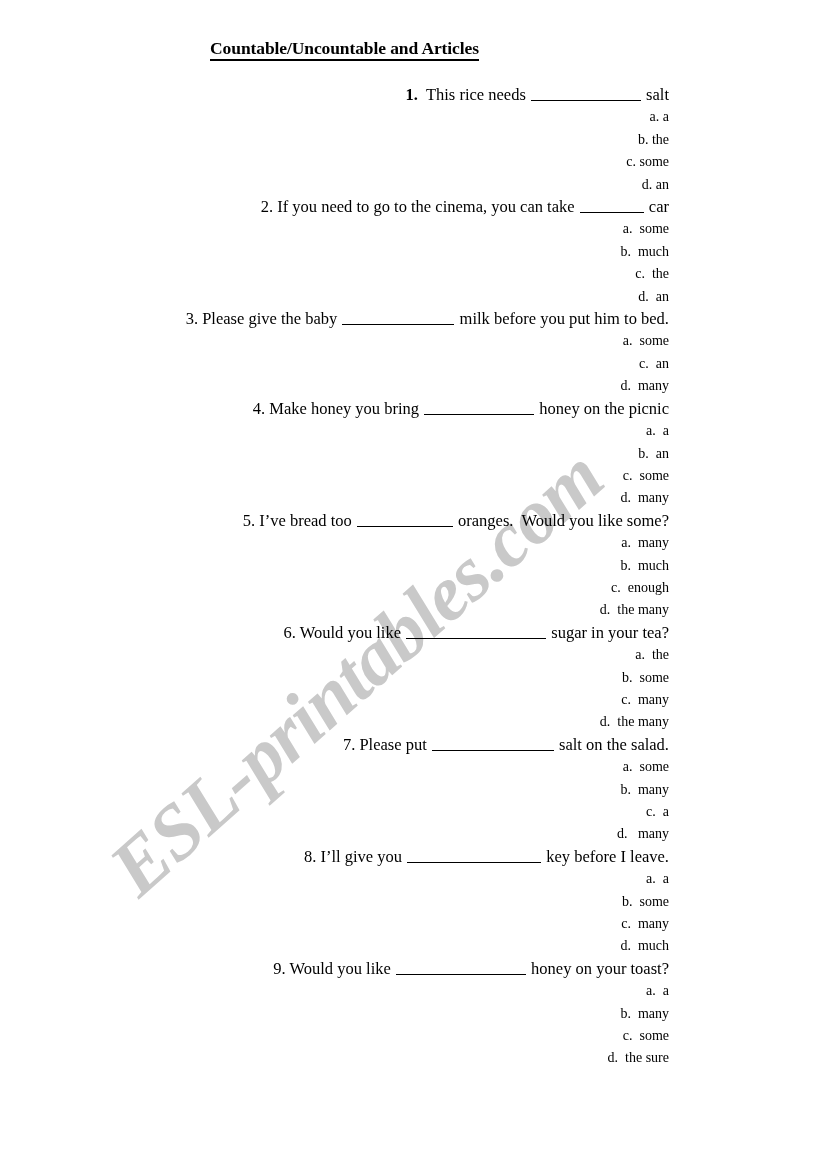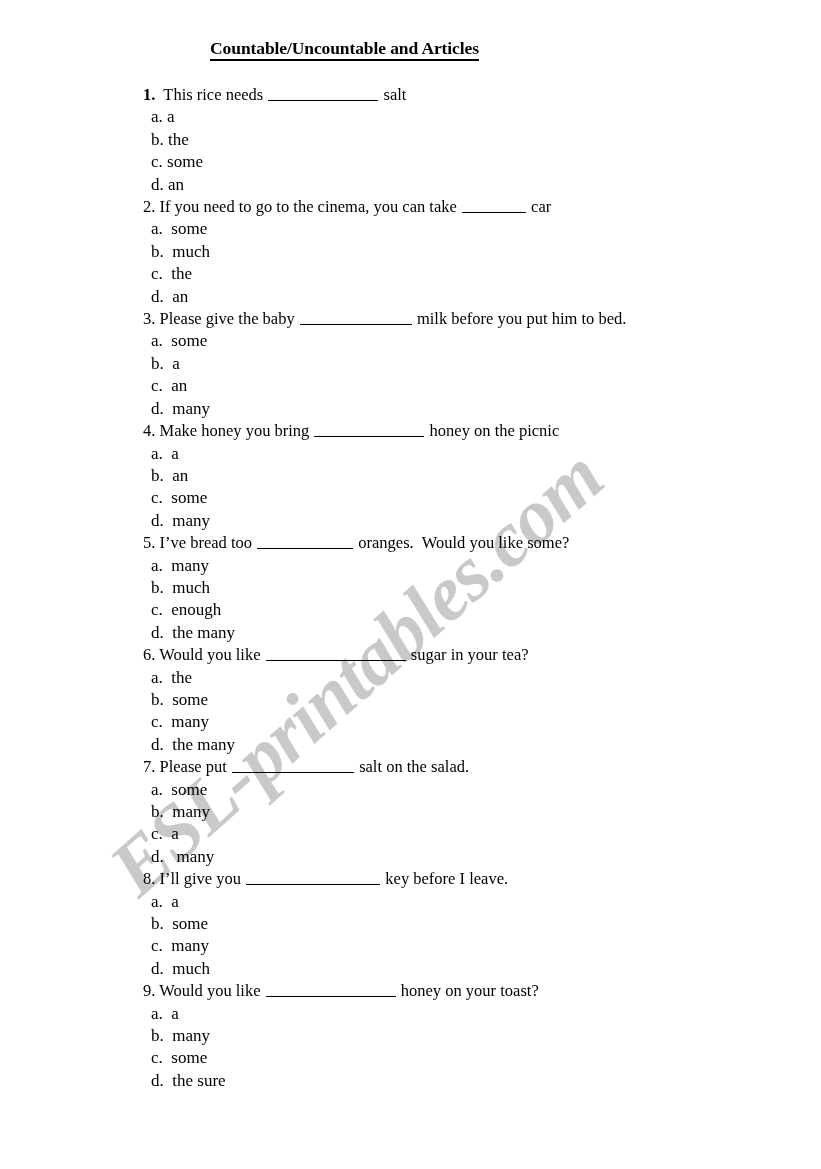--- a/index.html
+++ b/index.html
@@ -62,20 +62,21 @@
   #doc-title span.title-inner {
     border-bottom: 2px solid #000;
     padding-bottom: 1px;
   }
 
   #question-list {
     position: absolute;
     left: 143px;
     top: 84px;
     right: 20px;
+    text-align: right;
   }
 
   .question-block { margin: 0; padding: 0; }
 
   .q-stem {
     font-size: 16.5px;
     line-height: 22.4px;
     white-space: pre-wrap;
     margin: 0;
   }
@@ -84,21 +85,21 @@
 
   .blank {
     display: inline-block;
     border-bottom: 1.4px solid #000;
     vertical-align: baseline;
     height: 13px;
     margin: 0 1px -1px 1px;
   }
 
   .option {
-    font-size: 17px;
+    font-size: 14px;
     line-height: 22.4px;
     white-space: pre;
     margin: 0;
     padding-left: 8px;
   }
 </style>
 </head>
 <body>
 
 <div id="watermark-layer">
@@ -122,21 +123,20 @@
       <div class="question-block">
         <div class="q-stem"><span class="q-num">2.</span><span> If you need to go to the cinema, you can take </span><span class="blank" style="width: 64px;"></span><span> car</span></div>
         <div class="option"><span>a.</span><span>  </span><span>some</span></div>
         <div class="option"><span>b.</span><span>  </span><span>much</span></div>
         <div class="option"><span>c.</span><span>  </span><span>the</span></div>
         <div class="option"><span>d.</span><span>  </span><span>an</span></div>
       </div>
       <div class="question-block">
         <div class="q-stem"><span class="q-num">3.</span><span> Please give the baby </span><span class="blank" style="width: 112px;"></span><span> milk before you put him to bed.</span></div>
         <div class="option"><span>a.</span><span>  </span><span>some</span></div>
-        <div class="option"><span>b.</span><span>  </span><span>a</span></div>
         <div class="option"><span>c.</span><span>  </span><span>an</span></div>
         <div class="option"><span>d.</span><span>  </span><span>many</span></div>
       </div>
       <div class="question-block">
         <div class="q-stem"><span class="q-num">4.</span><span> Make honey you bring </span><span class="blank" style="width: 110px;"></span><span> honey on the picnic</span></div>
         <div class="option"><span>a.</span><span>  </span><span>a</span></div>
         <div class="option"><span>b.</span><span>  </span><span>an</span></div>
         <div class="option"><span>c.</span><span>  </span><span>some</span></div>
         <div class="option"><span>d.</span><span>  </span><span>many</span></div>
       </div>

